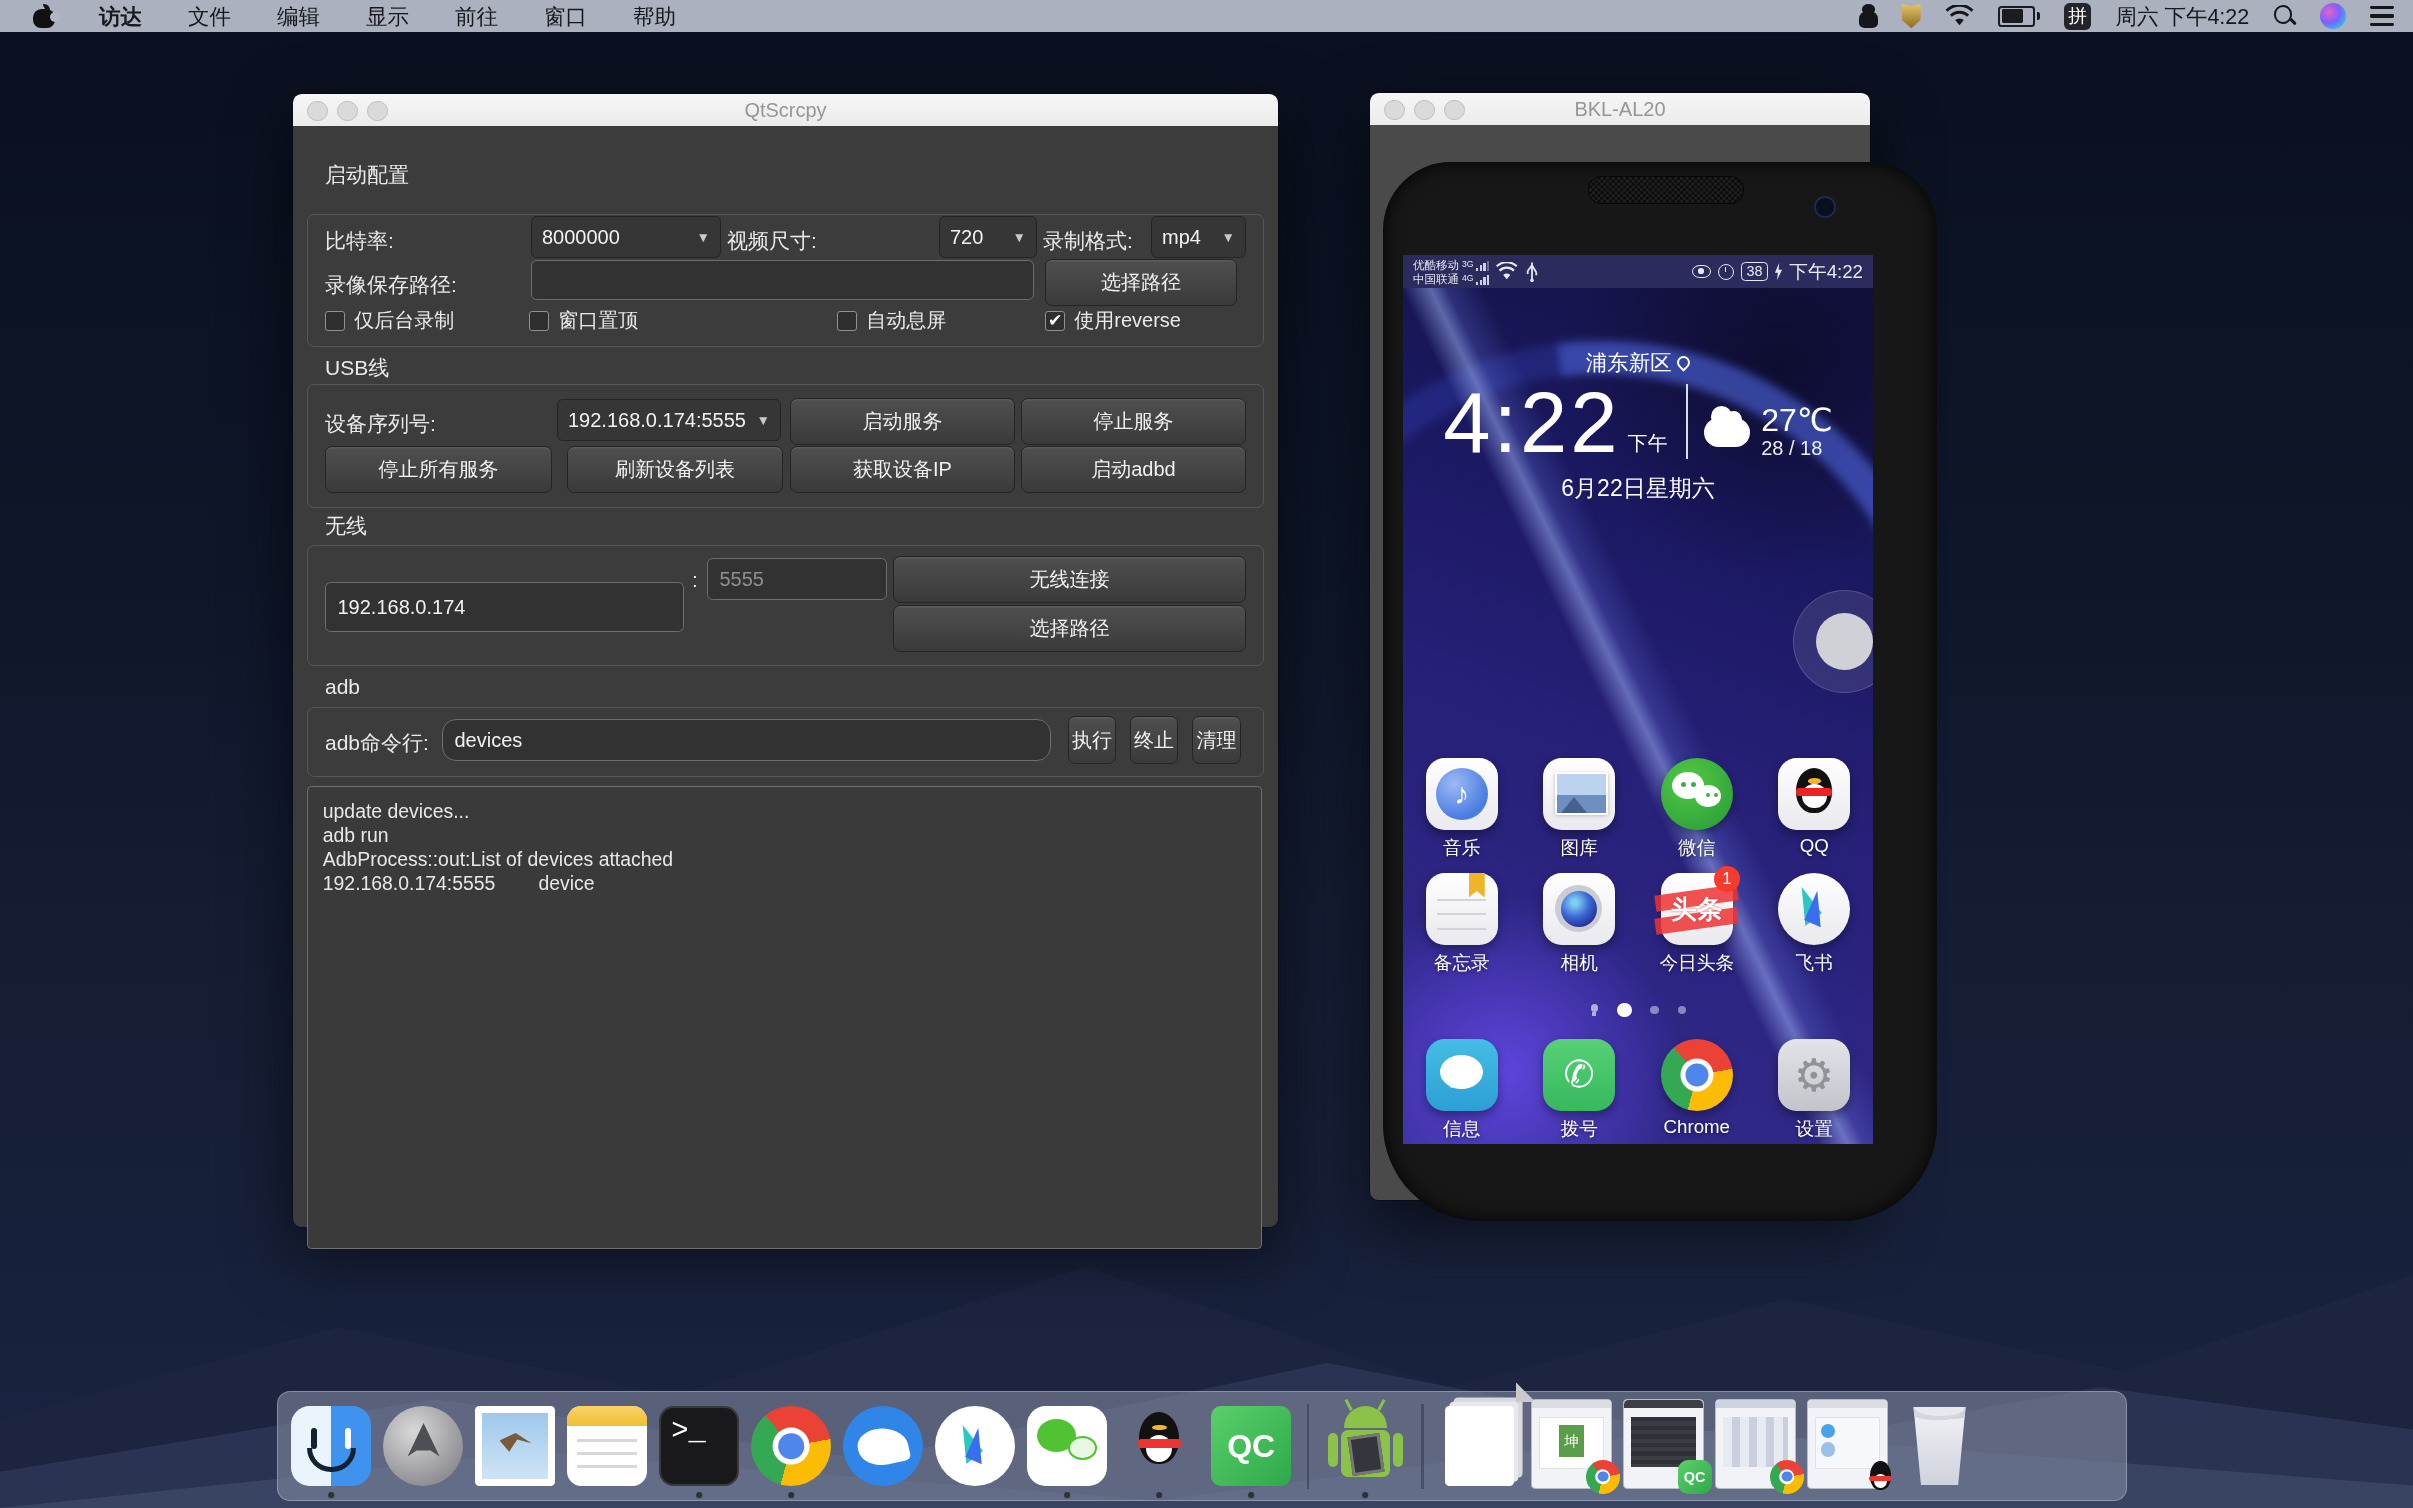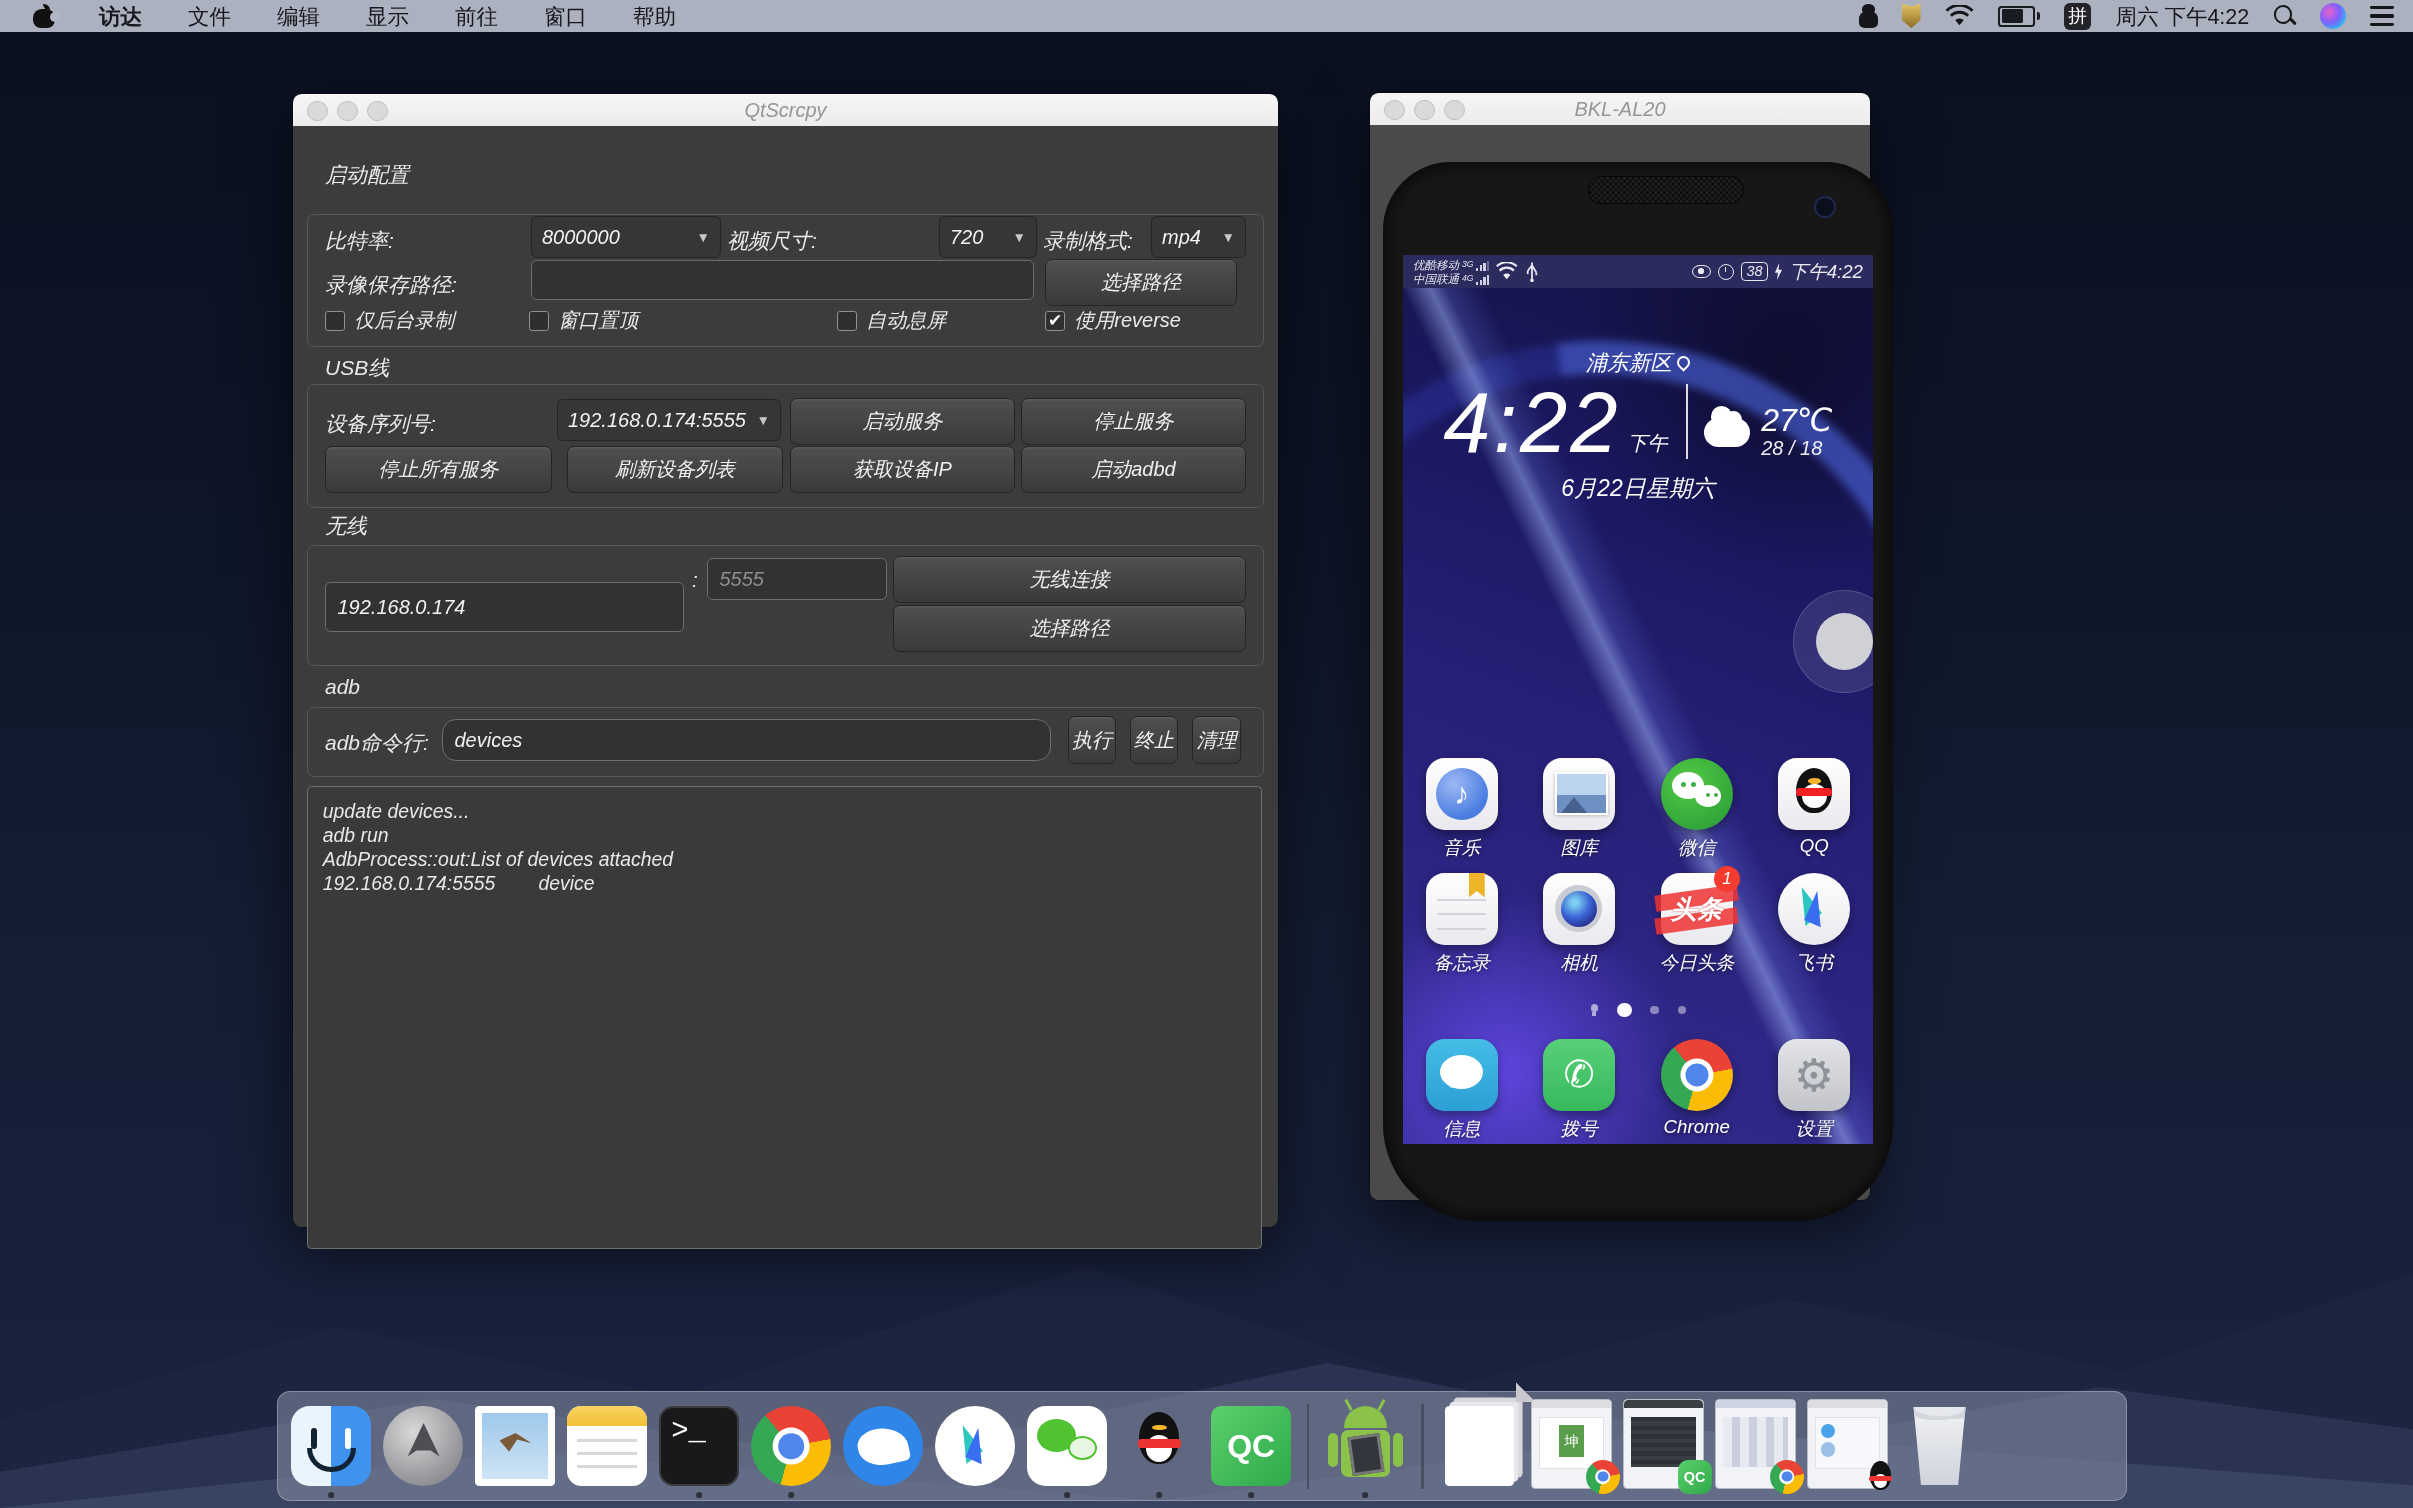--- a/index.html
+++ b/index.html
@@ -35,21 +35,21 @@
   .ime{width:27px;height:27px;background:#23242a;color:#fff;border-radius:5.7px;display:flex;align-items:center;justify-content:center;font-size:18.7px;}
   .mb-clock{white-space:nowrap;}
   .search{width:21.5px;height:21.5px;position:relative;}
   .search:before{content:"";position:absolute;left:0;top:0;width:14.4px;height:14.4px;border:2.9px solid #15161a;border-radius:50%;}
   .search:after{content:"";position:absolute;left:15px;top:15px;width:8px;height:2.9px;background:#15161a;transform:rotate(45deg);border-radius:1.4px;}
   .siri{width:26px;height:26px;border-radius:50%;background:radial-gradient(circle at 35% 35%,#e861c9 0%,#7b61ff 45%,#2ec2f0 80%,#134a8a 100%);}
   .nclist{display:flex;flex-direction:column;gap:5px;}
   .nclist i{display:block;width:24.4px;height:3.6px;background:#15161a;border-radius:1.4px;}
 
   
-  .window{position:absolute;border-radius:8.6px;box-shadow:0 24.4px 65px rgba(0,0,0,.6),0 0 0 0.7px rgba(0,0,0,.35);font-style:italic;}
+  .window{position:absolute;border-radius:8.6px;box-shadow:0 24.4px 65px rgba(0,0,0,.6),0 0 0 0.7px rgba(0,0,0,.35);}
   .titlebar{position:absolute;left:0;right:0;top:0;height:32px;background:linear-gradient(#f6f6f6,#ebebeb);
     border-bottom:0.7px solid #c8c8c8;border-radius:8.6px 8.6px 0 0;display:flex;align-items:center;justify-content:center;
     color:#969696;font-size:20px;}
   .lights{position:absolute;left:14.4px;top:6.5px;display:flex;gap:9.3px;}
   .lights i{width:18.7px;height:18.7px;border-radius:50%;background:#dadada;border:0.7px solid #c0c0c0;}
 
   
   .qt-body{position:absolute;left:0;right:0;top:32px;bottom:0;background:#3c3c3c;border-radius:0 0 8.6px 8.6px;}
   .qlabel{position:absolute;color:#eaeaea;font-size:21px;white-space:nowrap;}
   .grp{position:absolute;border:1.4px solid #575757;border-radius:7.2px;}
@@ -62,21 +62,21 @@
     display:flex;align-items:center;padding:0 10px;box-sizing:border-box;justify-content:space-between;}
   .qcombo .arr{color:#c9c9c9;font-size:13.6px;margin-left:7.2px;}
   .qcheck{position:absolute;display:flex;align-items:center;gap:9.3px;color:#eaeaea;font-size:20px;white-space:nowrap;}
   .qcheck .box{width:20px;height:20px;border:1.4px solid #909090;border-radius:2.9px;background:#2f2f2f;display:flex;align-items:center;justify-content:center;color:#fff;font-size:17px;box-sizing:border-box;}
   .qlog{position:absolute;background:#3a3a3a;border:1.4px solid #707070;border-radius:4.3px;color:#e8e8e8;
     font-size:19.4px;line-height:24px;padding:11.5px 14.4px;white-space:pre;box-sizing:border-box;}
 
   
   .ph-body{position:absolute;left:0;right:0;top:32px;bottom:0;background:#4a4a4a;border-radius:0 0 8.6px 8.6px;}
   .bezel{position:absolute;left:13px;top:37px;width:510px;height:1059px;background:#171717;
-    border-radius:68px 68px 97px 97px;box-shadow:inset 0 0 18.7px rgba(0,0,0,.9);}
+    border-radius:68px 68px 97px 97px;box-shadow:inset 0 0 18.7px rgba(0,0,0,.9);padding-left:44px;}
   .grille{position:absolute;left:205px;top:14.4px;width:154px;height:26px;border-radius:13px;
     background:repeating-conic-gradient(#0c0c0c 0 25%,#1f1f1f 0 50%) 0 0/5.7px 5.7px;border:1.4px solid #060606;}
   .cam{position:absolute;left:431px;top:34px;width:21.5px;height:21.5px;border-radius:50%;background:#0a0e1d;border:2.9px solid #1c2b4e;box-sizing:border-box;}
   .pscreen{position:absolute;left:20px;top:93px;width:470px;height:889px;overflow:hidden;
     background:linear-gradient(200deg,#13123f 0%,#1a1860 30%,#262077 55%,#2d2684 78%,#332b8f 100%);}
   .wp-swirl{position:absolute;left:-158px;top:86px;width:646px;height:646px;border-radius:50%;
     border:33px solid transparent;border-top-color:rgba(90,120,255,.5);border-left-color:rgba(60,80,220,.25);
     transform:rotate(38deg);filter:blur(4.3px);}
   .wp-streak{position:absolute;inset:0;background:linear-gradient(64deg,transparent 46%,rgba(165,185,255,.5) 49.2%,rgba(120,140,250,.22) 51%,transparent 55%);}
   .wp-glow{position:absolute;left:-101px;bottom:-115px;width:402px;height:374px;border-radius:50%;

